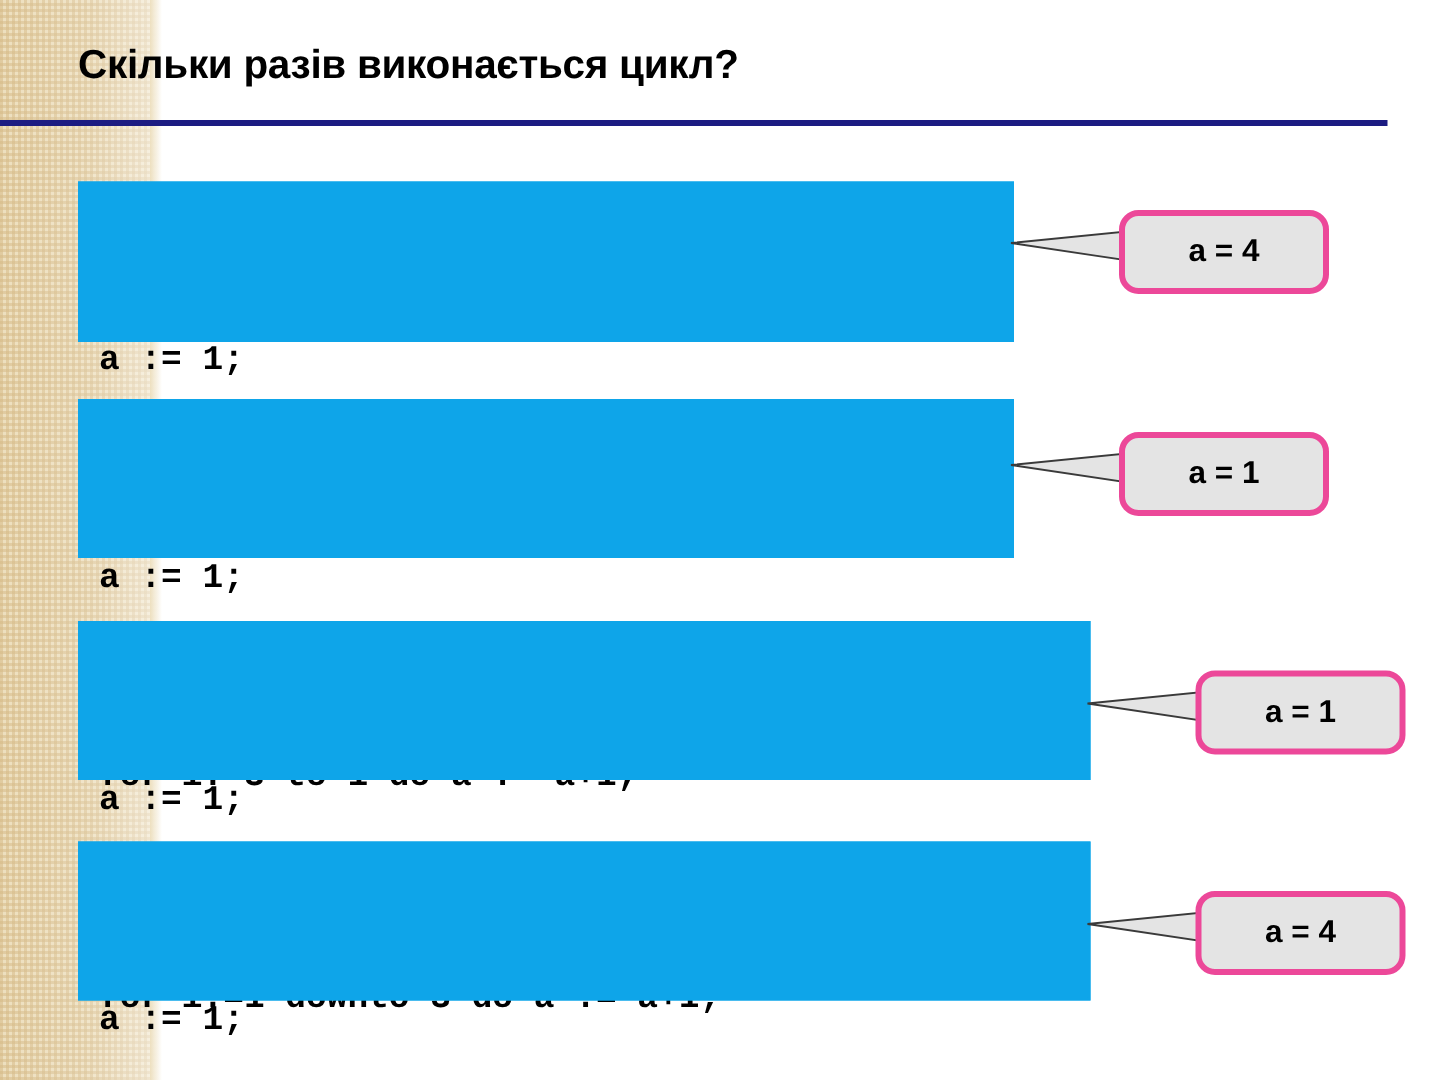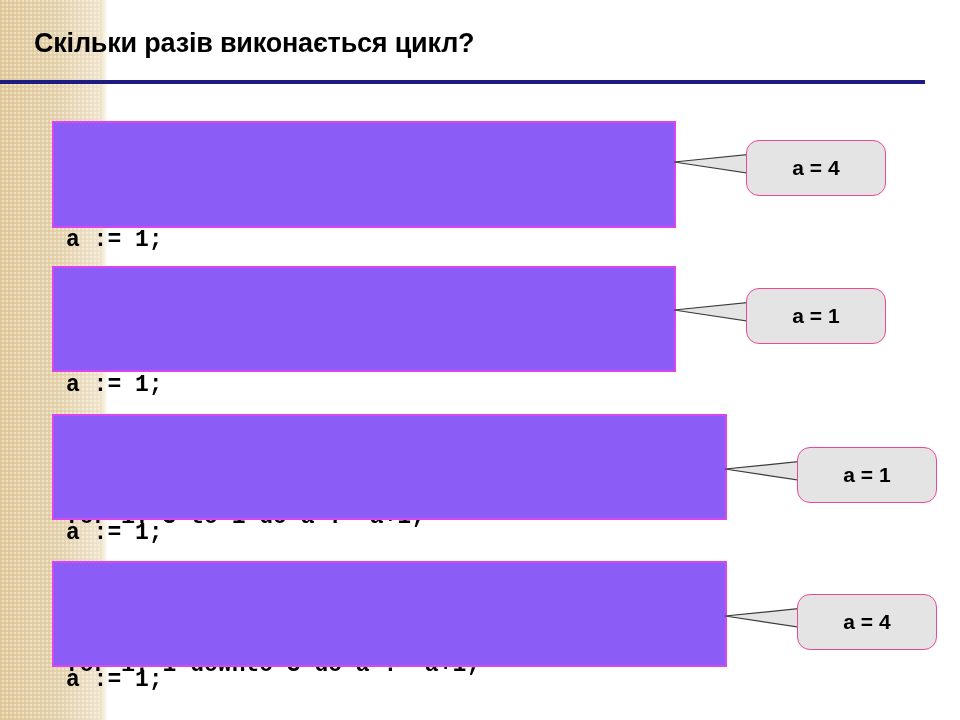--- a/index.html
+++ b/index.html
@@ -39,43 +39,43 @@
     left: 100px;
     top: 0;
     width: 8px;
     height: 720px;
     background: linear-gradient(90deg, rgba(237,223,190,0.9) 0%, rgba(255,255,255,1) 100%);
   }
 
   
   .title {
     position: absolute;
-    left: 34px;
+    left: 52px;
     top: 28px;
     width: 860px;
     font-size: 27px;
     font-weight: bold;
     color: #000000;
     letter-spacing: -0.2px;
     white-space: nowrap;
   }
   .title-rule {
     position: absolute;
     left: 0px;
     top: 80px;
     width: 925px;
     height: 4px;
     background: #1c1c82;
   }
 
   
   .code-box {
     position: absolute;
-    background: #8b5cf6;
-    border: 2px solid #d946ef;
+    background: #0ea5e9;
+    border: 2px solid #0ea5e9;
     box-sizing: border-box;
     padding: 7px 10px 7px 12px;
     font-family: "Liberation Mono", "DejaVu Sans Mono", monospace;
     font-weight: bold;
     font-size: 23px;
     line-height: 44px;
     color: #000000;
     white-space: pre;
   }
   .code-line {
@@ -83,21 +83,21 @@
     white-space: pre;
   }
 
   
   .callout {
     position: absolute;
   }
   .callout-body {
     position: absolute;
     background: #e4e4e4;
-    border: 1px solid #ec4899;
+    border: 4px solid #ec4899;
     border-radius: 13px;
     box-sizing: border-box;
     display: flex;
     align-items: center;
     justify-content: center;
     font-family: "Liberation Sans", sans-serif;
     font-weight: bold;
     font-size: 21px;
     color: #000000;
     white-space: nowrap;

